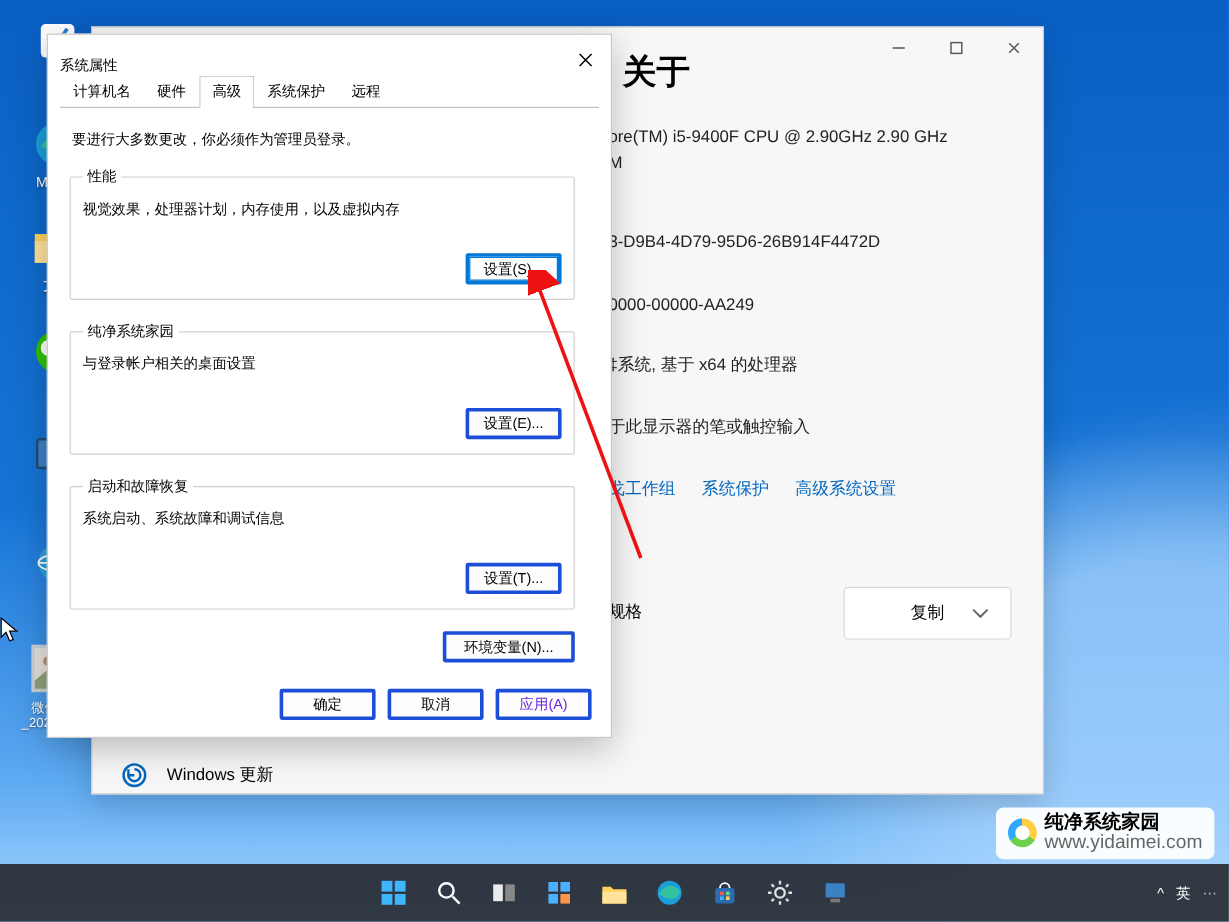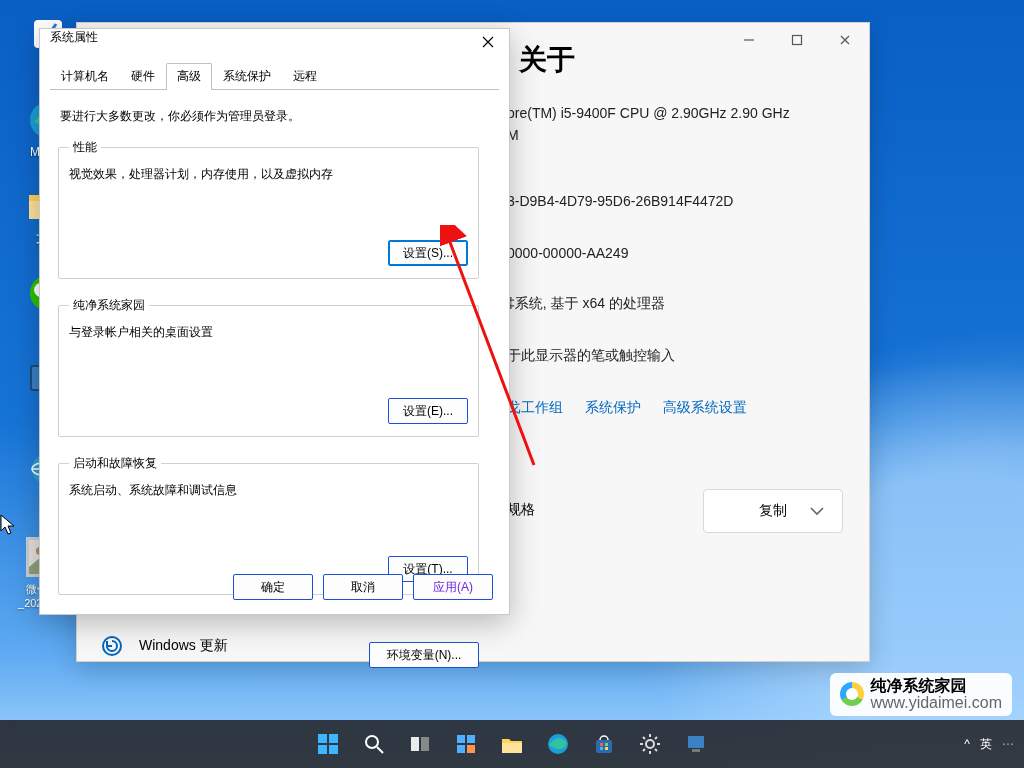--- a/index.html
+++ b/index.html
@@ -25,33 +25,33 @@
   .settings .content { position:absolute; left:398px; top:82px; width:440px; font-size:14px; color:#222; }
   .links a { color:#0067c0; text-decoration:none; margin-right:18px; font-size:14px;text-align:center; }
   .copybox { position:absolute; right:26px; top:466px; width:140px; height:44px; border:1px solid #d8d8d8; border-radius:4px; background:#fff; display:flex; align-items:center; justify-content:center; font-size:14px; }
   .chev  { position:absolute; right:44px; top:480px; }
   .wupd { position:absolute; left:24px; bottom:4px; display:flex; align-items:center; gap:16px; font-size:14px; }
   .wctrls { position:absolute; right:0; top:0; display:flex; }
   .wctrls div { width:48px; height:34px; display:flex; align-items:center; justify-content:center; }
 
   
   .dialog { position:absolute; left:39px; top:28px; width:471px; height:587px; background:#fff; border:1px solid #c9c9c9; box-shadow:0 8px 28px rgba(0,0,0,.25); z-index:5; font-size:12px; color:#000; }
-  .dialog .titlebar { height:34px; display:flex; align-items:flex-start; padding:0 6px 0 10px; font-size:12px; }
+  .dialog .titlebar { height:34px; display:flex; align-items:flex-end; padding:0 6px 0 10px; font-size:12px; }
   .dialog .titlebar .ttl { flex:1; }
   .dialog .close { width:30px; height:26px; display:flex; align-items:center; justify-content:center; }
   .tabs { display:flex; padding:0 10px; height:26px; align-items:flex-end; }
   .tab { padding:4px 10px 5px; border:1px solid transparent; border-bottom:none; position:relative; top:1px; }
   .tab.active { border-color:#c0c0c0; background:#fff; border-top-left-radius:2px; border-top-right-radius:2px; }
   .tabline { height:1px; background:#c0c0c0; margin:0 10px; }
   .panel { padding:14px 30px 0 18px; }
   .hint { margin:4px 0 14px 2px; }
   fieldset { border:1px solid #d0d0d0; border-radius:2px; padding:10px 10px 12px 10px; margin-bottom:18px; }
   legend { padding:0 4px; font-size:12px; }
   fieldset .sub { font-size:12px; color:#000; margin-bottom:28px; }
-  .btn { min-width:80px; height:26px; border:1px solid #1d4ed8; background:#fdfdfd; font-size:12px; border-radius:2px; cursor:pointer; padding:0 10px;margin-top:29px; }
+  .btn { min-width:80px; height:26px; border:3px solid #1d4ed8; background:#fdfdfd; font-size:12px; border-radius:2px; cursor:pointer; padding:0 10px; }
   .btn.primary { border-color:#0078d7; box-shadow:0 0 0 1px #0078d7 inset; }
   .btn.disabled { color:#6d28d9; }
   .dlgbtm { position:absolute; bottom:14px; right:16px; display:flex; gap:10px; }
 
   
   .taskbar { position:absolute; left:0; right:0; bottom:0; height:48px; background:rgba(32,34,40,0.88); backdrop-filter:blur(6px); display:flex; align-items:center; z-index:10; }
   .tb-mid { position:absolute; left:50%; transform:translateX(-50%); display:flex; gap:6px; }
   .tb-icon { width:40px; height:40px; display:flex; align-items:center; justify-content:center; border-radius:4px; }
   .tray { position:absolute; right:10px; display:flex; align-items:center; gap:10px; color:#fff; font-size:12px; }
 

